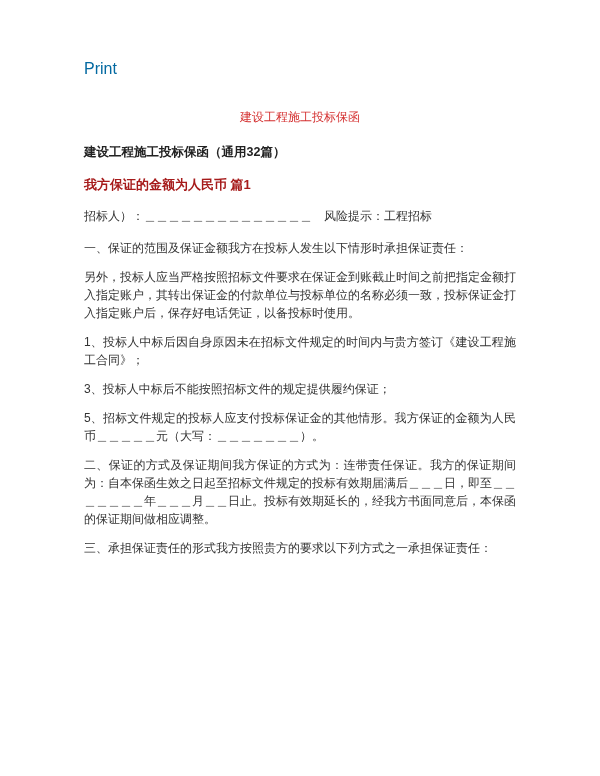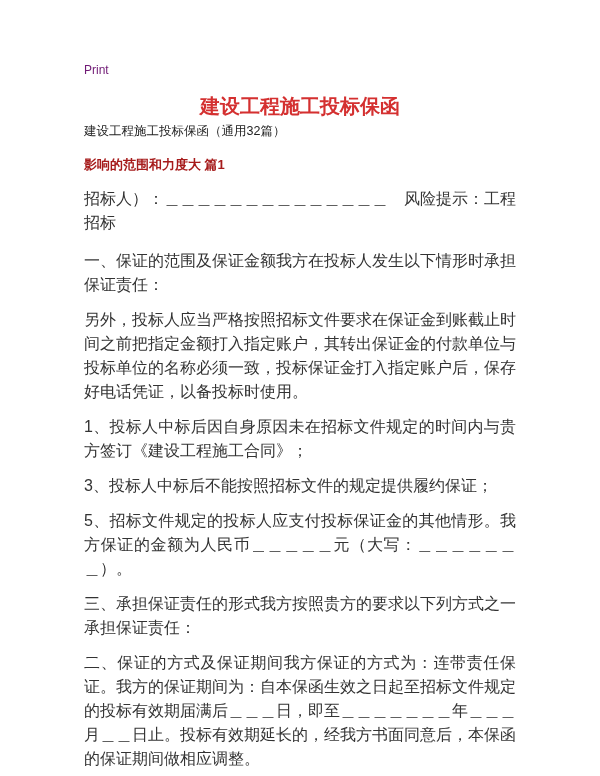--- a/index.html
+++ b/index.html
@@ -12,50 +12,50 @@
     color: #333333;
   }
   .page {
     width: 600px;
     min-height: 776px;
     padding: 60px 84px 40px 84px;
     background: #ffffff;
   }
   .print-link {
     display: inline-block;
-    font-size: 12px;
-    color: #701a75;
+    font-size: 16px;
+    color: #0369a1;
     cursor: pointer;
-    margin-bottom: 16px;
+    margin-bottom: 32px;
     text-decoration: none;
   }
   .doc-title {
     text-align: center;
     color: #d43030;
-    font-size: 20px;
-    font-weight: bold;
+    font-size: 12px;
+    font-weight: normal;
     line-height: 1.3;
-    margin-bottom: 4px;
+    margin-bottom: 18px;
   }
   .doc-subtitle {
     font-size: 12.5px;
     color: #222222;
-    font-weight: normal;
+    font-weight: bold;
     line-height: 1.4;
     margin-bottom: 15px;
   }
   .section-heading {
     font-size: 13px;
     color: #a61b1b;
     font-weight: bold;
     line-height: 1.4;
     margin-bottom: 13px;
   }
   .para {
-    font-size: 16px;
+    font-size: 12px;
     line-height: 1.5;
     color: #333333;
     text-align: justify;
     word-break: break-all;
     margin-bottom: 11px;
   }
   .para.first-line {
     margin-bottom: 14px;
   }
 </style>
@@ -63,34 +63,34 @@
 <body>
 
 <div class="page">
 
   <a class="print-link">Print</a>
 
   <h1 class="doc-title">建设工程施工投标保函</h1>
 
   <h2 class="doc-subtitle">建设工程施工投标保函（通用32篇）</h2>
 
-  <h3 class="section-heading">影响的范围和力度大 篇1</h3>
+  <h3 class="section-heading">我方保证的金额为人民币 篇1</h3>
 
   <p class="para first-line">招标人）：＿＿＿＿＿＿＿＿＿＿＿＿＿＿　风险提示：工程招标</p>
 
 
 
   <p class="para">一、保证的范围及保证金额我方在投标人发生以下情形时承担保证责任：</p>
 
   <p class="para">另外，投标人应当严格按照招标文件要求在保证金到账截止时间之前把指定金额打入指定账户，其转出保证金的付款单位与投标单位的名称必须一致，投标保证金打入指定账户后，保存好电话凭证，以备投标时使用。</p>
 
 
   <p class="para">1、投标人中标后因自身原因未在招标文件规定的时间内与贵方签订《建设工程施工合同》；</p>
 
   <p class="para">3、投标人中标后不能按照招标文件的规定提供履约保证；</p>
 
   <p class="para">5、招标文件规定的投标人应支付投标保证金的其他情形。我方保证的金额为人民币＿＿＿＿＿元（大写：＿＿＿＿＿＿＿）。</p>
 
+  <p class="para">二、保证的方式及保证期间我方保证的方式为：连带责任保证。我方的保证期间为：自本保函生效之日起至招标文件规定的投标有效期届满后＿＿＿日，即至＿＿＿＿＿＿＿年＿＿＿月＿＿日止。投标有效期延长的，经我方书面同意后，本保函的保证期间做相应调整。</p>
+
   <p class="para">三、承担保证责任的形式我方按照贵方的要求以下列方式之一承担保证责任：</p>
-
-  <p class="para">二、保证的方式及保证期间我方保证的方式为：连带责任保证。我方的保证期间为：自本保函生效之日起至招标文件规定的投标有效期届满后＿＿＿日，即至＿＿＿＿＿＿＿年＿＿＿月＿＿日止。投标有效期延长的，经我方书面同意后，本保函的保证期间做相应调整。</p>
 
 </div>
 
 </body></html>

